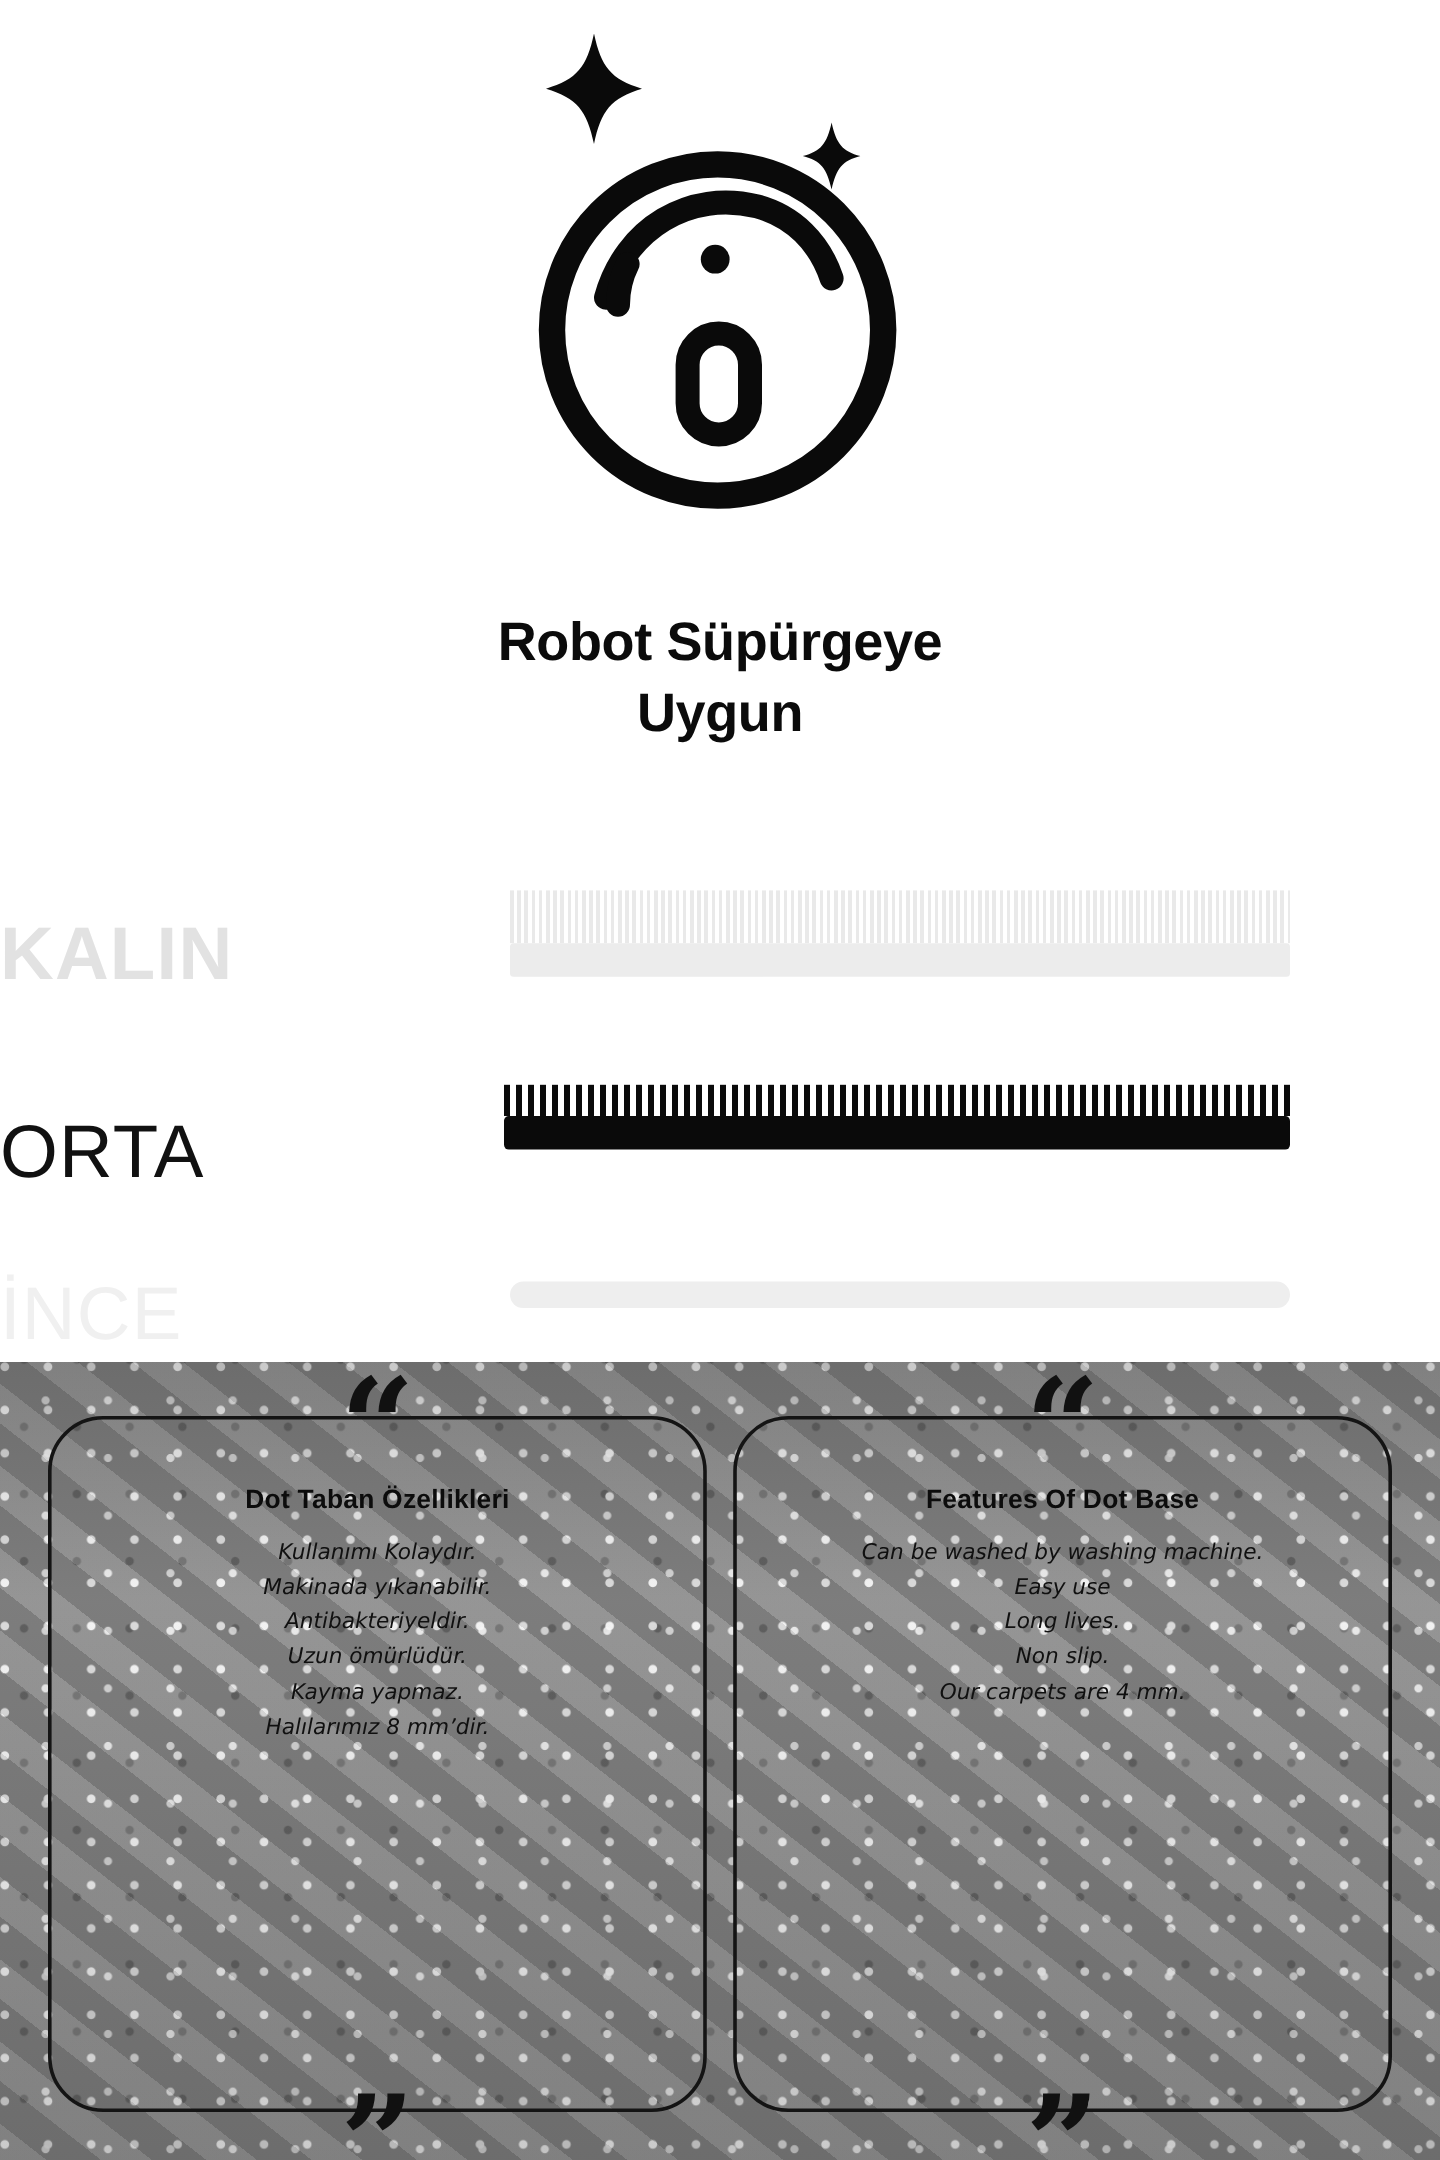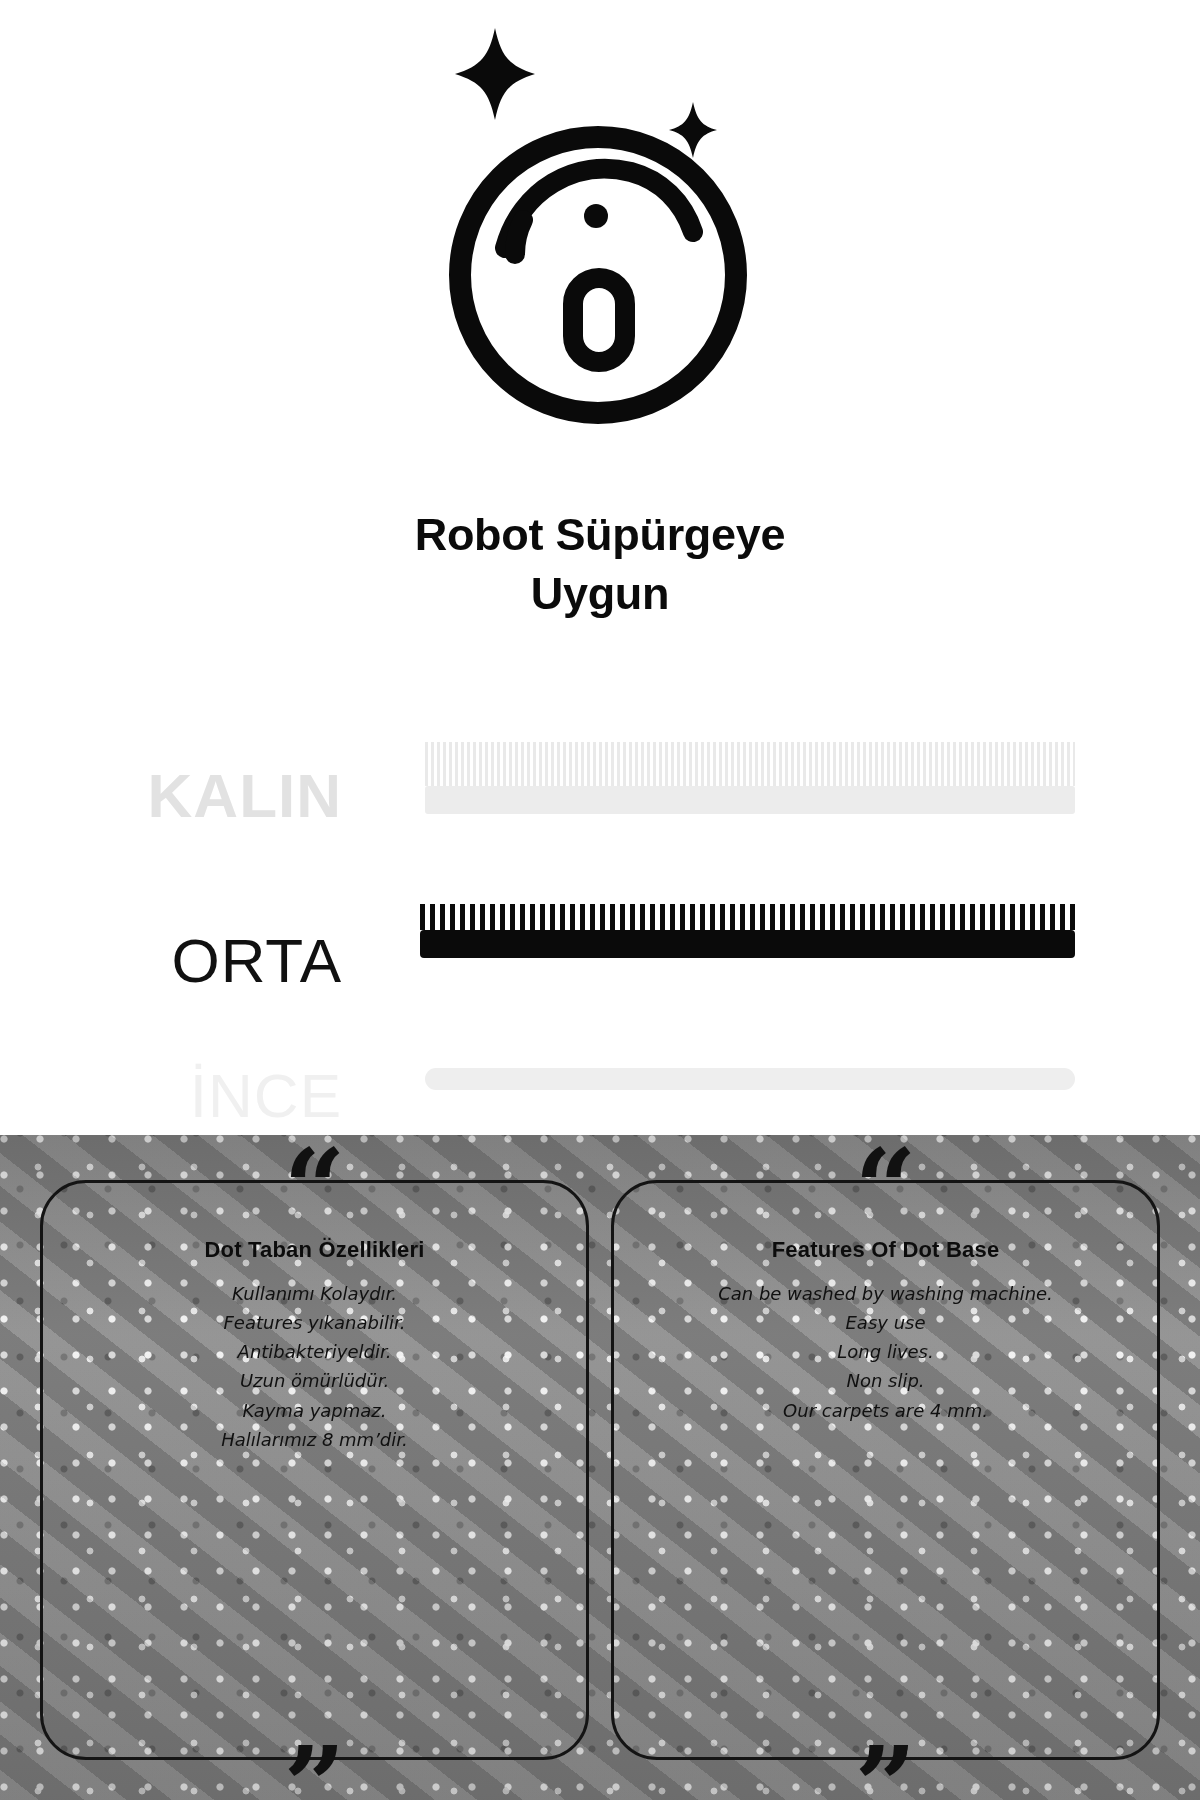--- a/index.html
+++ b/index.html
@@ -58,21 +58,21 @@
     width: 1200px;
   }
   .row {
     position: relative;
     height: 150px;
     display: flex;
     align-items: center;
   }
   .row-label {
     width: 360px;
-    text-align: right;
+    text-align: left;
     font-size: 62px;
     letter-spacing: 1px;
     font-weight: 400;
     padding-right: 18px;
   }
   .row-label.kalin { color: #e2e2e2; font-weight: 700; }
   .row-label.orta  { color: #111111; margin-top: 30px; }
   .row-label.ince  { color: #f0f0f0; }
 
   .bar-area {
@@ -274,21 +274,21 @@
     <div class="dot-texture"></div>
     <div class="vignette"></div>
 
     <div class="cards">
 
       <div class="card">
         <div class="quote-top">“</div>
         <div class="card-title">Dot Taban Özellikleri</div>
         <ul class="card-list">
           <li>Kullanımı Kolaydır.</li>
-          <li>Features yıkanabilir.</li>
+          <li>Makinada yıkanabilir.</li>
           <li>Antibakteriyeldir.</li>
           <li>Uzun ömürlüdür.</li>
           <li>Kayma yapmaz.</li>
           <li>Halılarımız 8 mm’dir.</li>
         </ul>
         <div class="quote-bottom">”</div>
       </div>
 
       <div class="card">
         <div class="quote-top">“</div>

